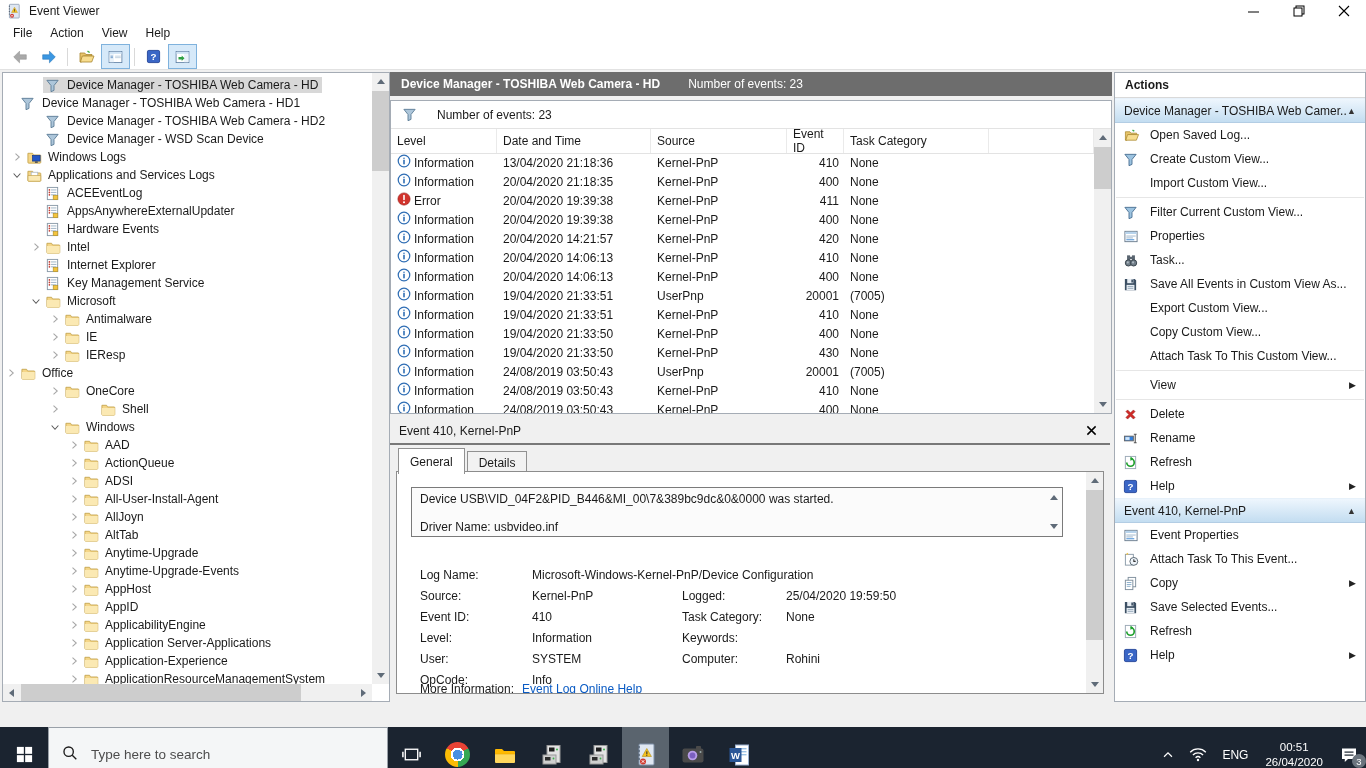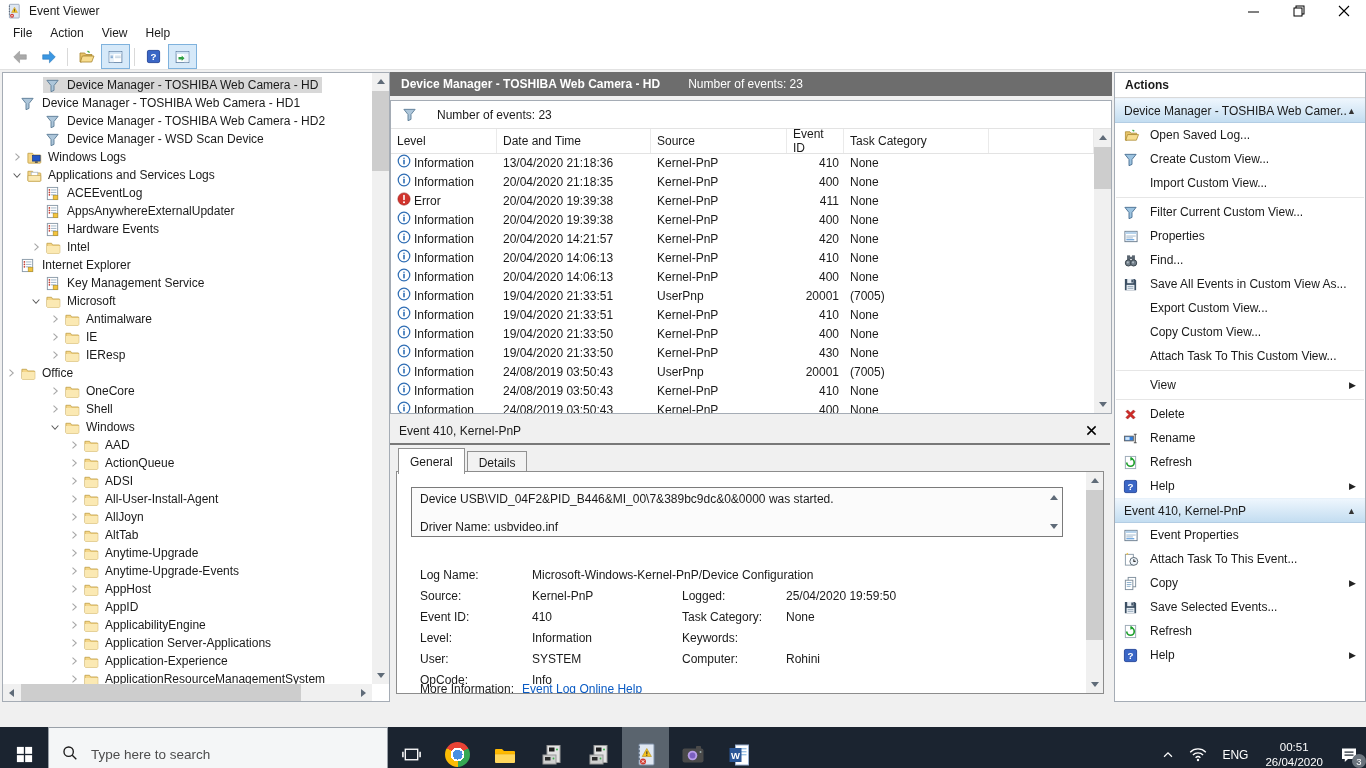--- a/index.html
+++ b/index.html
@@ -344,21 +344,21 @@
               <span class="hl">
                 <span class="ticon">
                   <svg width="16" height="15" viewBox="0 0 16 16">
                     <path d="M1.5 3.5h5l1 1.8h7a.7.7 0 0 1 .7.7v7.2a.8.8 0 0 1-.8.8H2.3a.8.8 0 0 1-.8-.8V3.5z" fill="#f5d688" stroke="#c2a14a" stroke-width="0.9"></path>
                     <path d="M1.6 6.4h13.6v7a.7.7 0 0 1-.7.7H2.3a.7.7 0 0 1-.7-.7z" fill="#fbe9b3"></path>
                   </svg>
                 </span>
                 <span class="tlabel">Intel</span>
               </span>
             </div>
-            <div class="tree-row" style="">
+            <div class="tree-row" style="padding-left: 25px;">
               <span class="exp"></span>
               <span class="hl">
                 <span class="ticon">
                   <svg width="15" height="15" viewBox="0 0 16 16">
                     <rect x="2.5" y="1.5" width="11" height="13" fill="#fff" stroke="#8a9aa8"></rect>
                     <circle cx="4.7" cy="4.2" r="0.9" fill="#c23b32"></circle>
                     <circle cx="4.7" cy="6.8" r="0.9" fill="#c23b32"></circle>
                     <circle cx="4.7" cy="9.4" r="0.9" fill="#c23b32"></circle>
                     <rect x="6.4" y="3.7" width="5.8" height="1" fill="#9cb2c4"></rect>
                     <rect x="6.4" y="6.3" width="5.8" height="1" fill="#9cb2c4"></rect>
@@ -476,21 +476,21 @@
               <span class="hl">
                 <span class="ticon">
                   <svg width="16" height="15" viewBox="0 0 16 16">
                     <path d="M1.5 3.5h5l1 1.8h7a.7.7 0 0 1 .7.7v7.2a.8.8 0 0 1-.8.8H2.3a.8.8 0 0 1-.8-.8V3.5z" fill="#f5d688" stroke="#c2a14a" stroke-width="0.9"></path>
                     <path d="M1.6 6.4h13.6v7a.7.7 0 0 1-.7.7H2.3a.7.7 0 0 1-.7-.7z" fill="#fbe9b3"></path>
                   </svg>
                 </span>
                 <span class="tlabel">OneCore</span>
               </span>
             </div>
-            <div class="tree-row" style="padding-left: 44px;">
+            <div class="tree-row" style="padding-left: 44px; gap: 36px;">
               <span class="exp">
                 <svg width="12" height="12" viewBox="0 0 16 16">
                   <path d="M6 3.5l5 4.5-5 4.5" fill="none" stroke="#a6a6a6" stroke-width="1.4"></path>
                 </svg>
               </span>
               <span class="hl">
                 <span class="ticon">
                   <svg width="16" height="15" viewBox="0 0 16 16">
                     <path d="M1.5 3.5h5l1 1.8h7a.7.7 0 0 1 .7.7v7.2a.8.8 0 0 1-.8.8H2.3a.8.8 0 0 1-.8-.8V3.5z" fill="#f5d688" stroke="#c2a14a" stroke-width="0.9"></path>
                     <path d="M1.6 6.4h13.6v7a.7.7 0 0 1-.7.7H2.3a.7.7 0 0 1-.7-.7z" fill="#fbe9b3"></path>
@@ -1150,21 +1150,21 @@
                 <svg width="16" height="15" viewBox="0 0 16 16">
                   <rect x="3.8" y="2.5" width="3.2" height="6" fill="#5a6570"></rect>
                   <rect x="9" y="2.5" width="3.2" height="6" fill="#5a6570"></rect>
                   <rect x="6.8" y="4" width="2.4" height="2.6" fill="#5a6570"></rect>
                   <circle cx="5.2" cy="10.6" r="3.3" fill="#707d88" stroke="#39434c"></circle>
                   <circle cx="10.8" cy="10.6" r="3.3" fill="#707d88" stroke="#39434c"></circle>
                   <circle cx="4.6" cy="10" r="1.1" fill="#aeb9c2"></circle>
                   <circle cx="10.2" cy="10" r="1.1" fill="#aeb9c2"></circle>
                 </svg>
               </span>
-              <span class="a-label">Find...</span>
+              <span class="a-label">Task...</span>
             </div>
             <div class="a-item">
               <span class="a-icon">
                 <svg width="15" height="15" viewBox="0 0 16 16">
                   <path d="M2 2h10.5L14 3.5V14H2z" fill="#3c4f63"></path>
                   <rect x="4.5" y="2" width="6.5" height="4.6" fill="#e8eef4"></rect>
                   <rect x="8.9" y="2.7" width="1.7" height="3.2" fill="#3c4f63"></rect>
                   <rect x="3.8" y="8.4" width="8.4" height="5.6" fill="#e8eef4"></rect>
                   <rect x="5" y="9.8" width="6" height="0.9" fill="#8fa3b5"></rect>
                   <rect x="5" y="11.6" width="6" height="0.9" fill="#8fa3b5"></rect>

